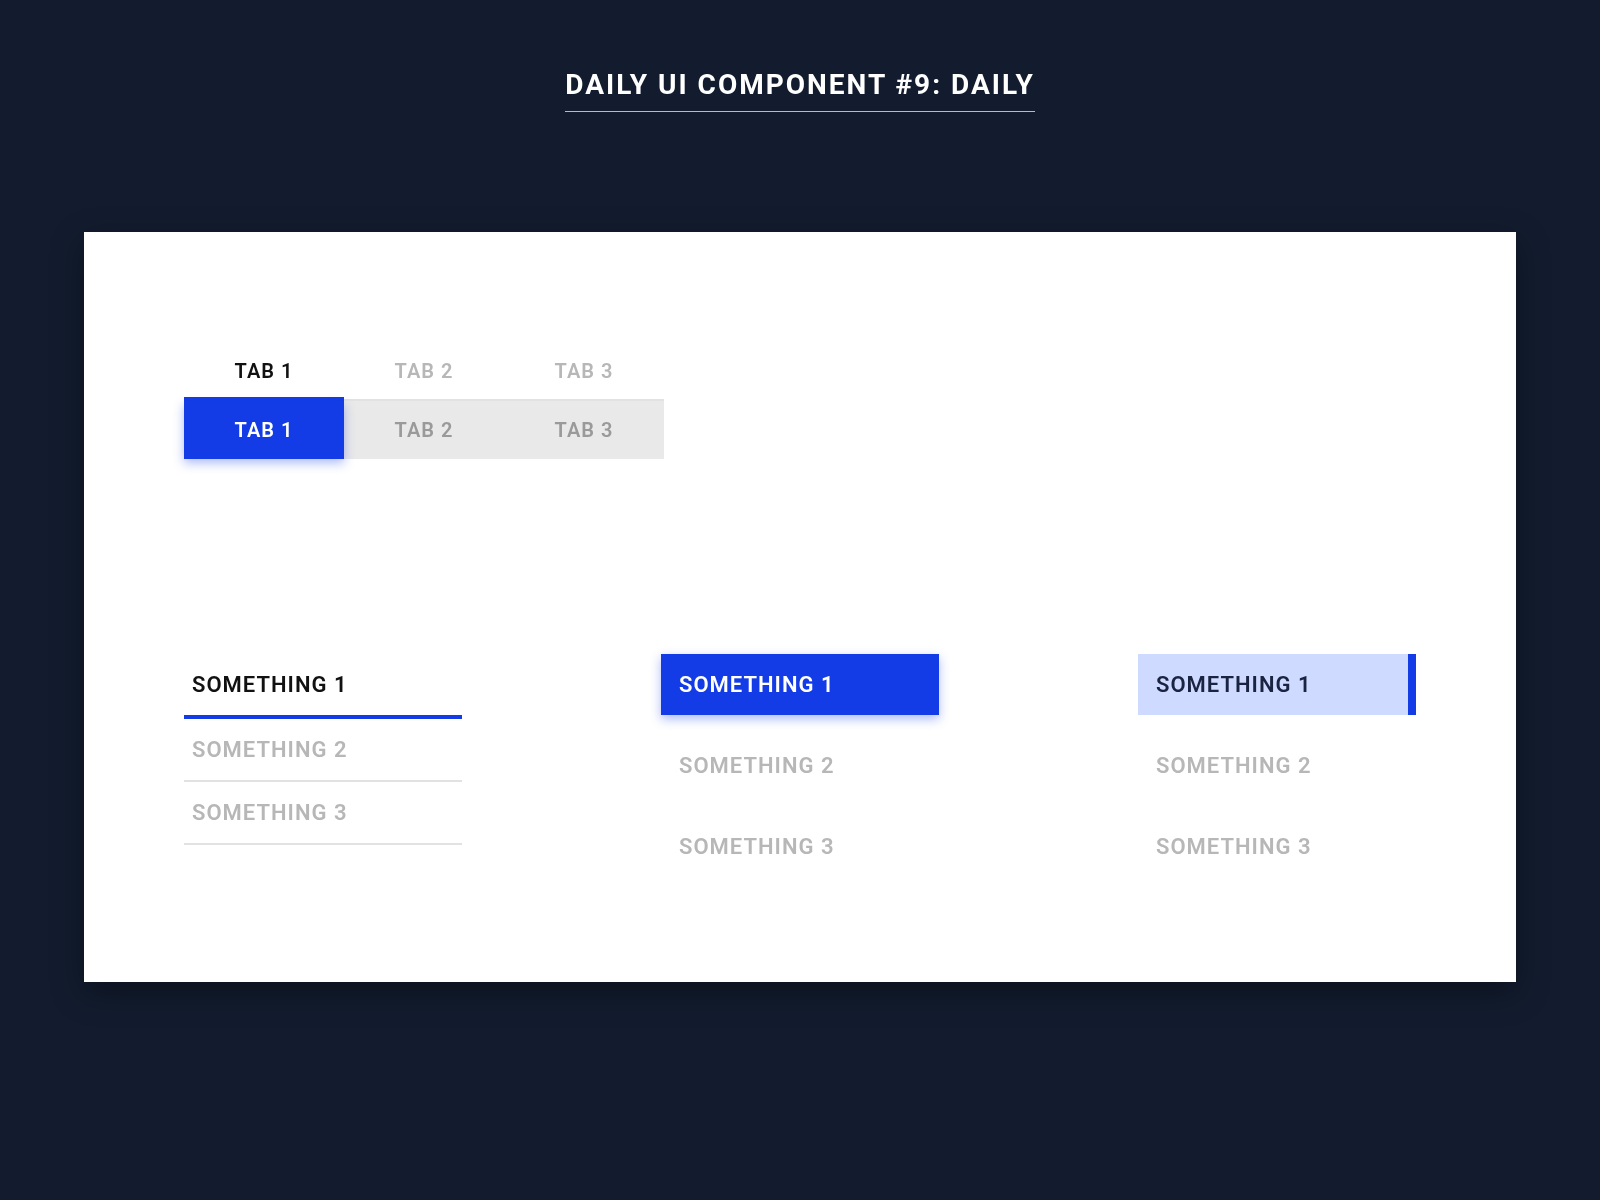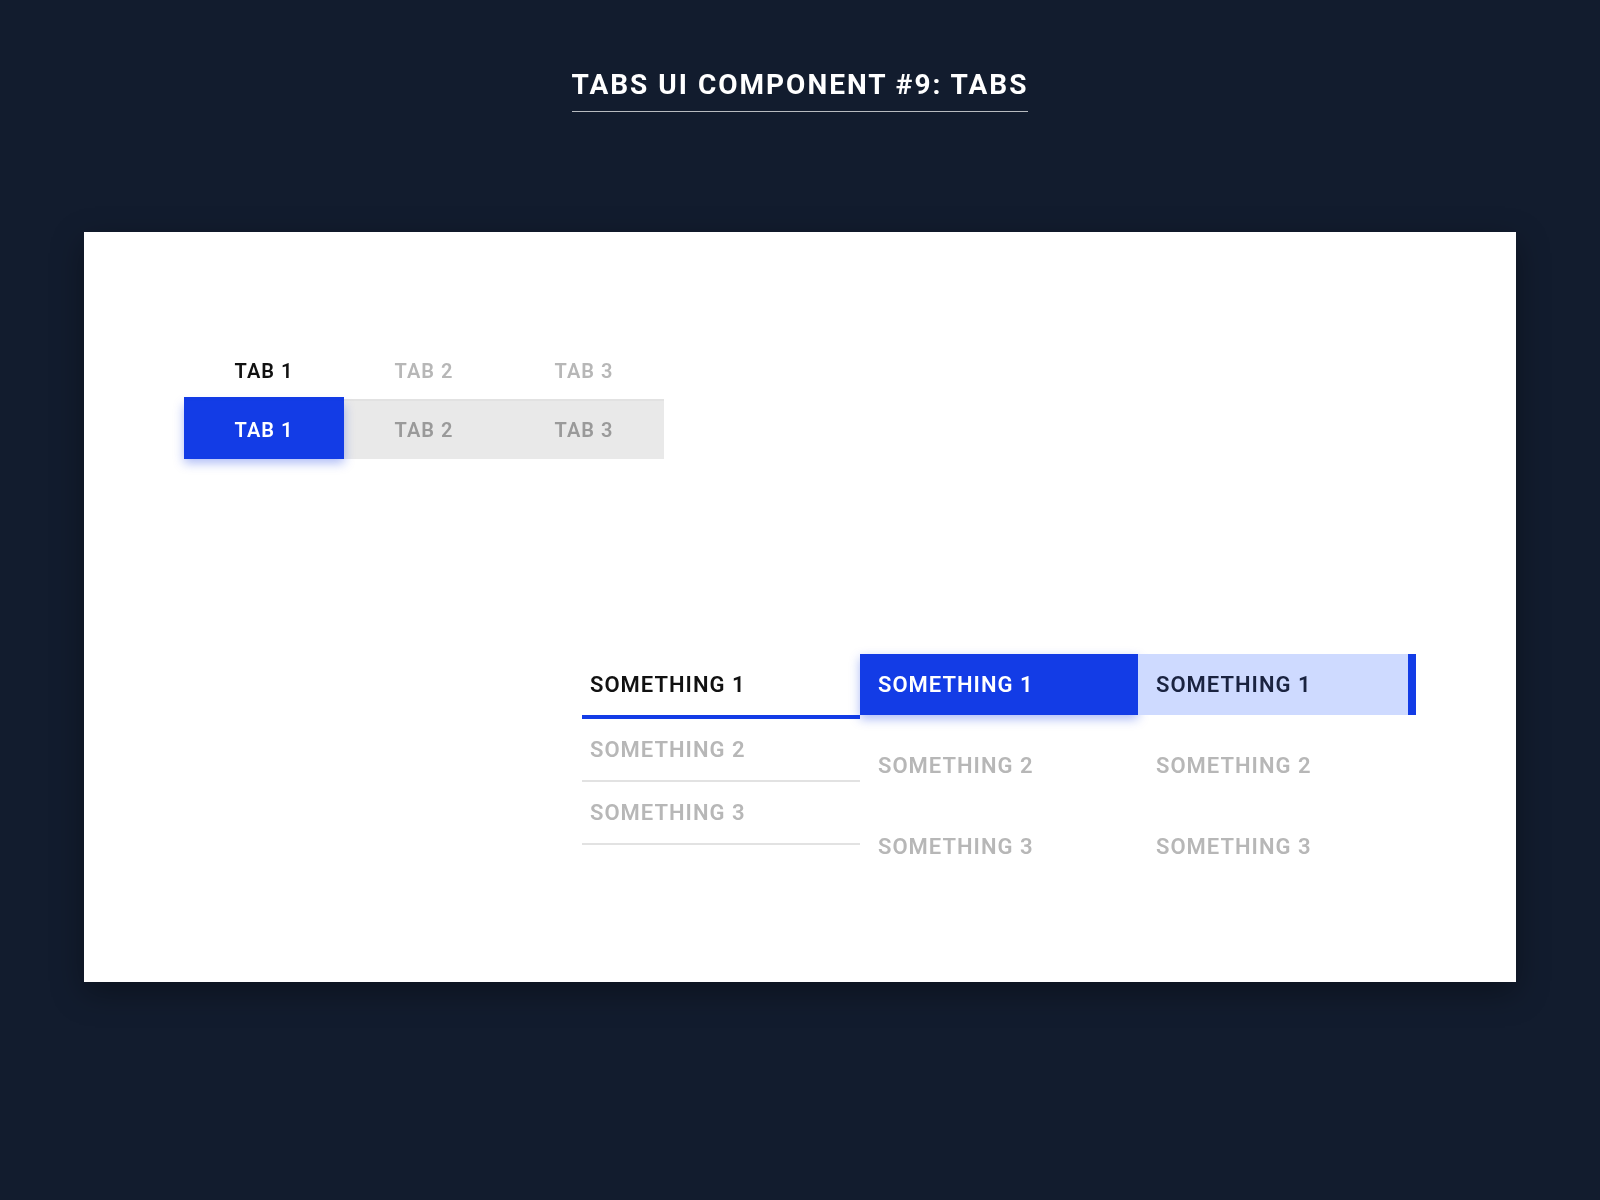--- a/index.html
+++ b/index.html
@@ -83,21 +83,21 @@
     background: #133ce6;
     color: #ffffff;
     box-shadow: 0 4px 10px rgba(19,60,230,0.35);
     position: relative;
     z-index: 1;
   }
 
   
   .row-bottom {
     display: flex;
-    justify-content: flex-end;
+    justify-content: space-between;
     margin-top: 195px;
   }
 
   .vtabs { width: 278px; }
 
   
   .vtabs.v1 .vtab {
     font-size: 22px;
     font-weight: 600;
     letter-spacing: 1px;
@@ -148,21 +148,21 @@
     position: absolute;
     right: 0; top: 0; bottom: 0;
     width: 8px;
     background: #133ce6;
   }
 </style>
 </head>
 <body>
 
 <h1 class="page-title">
-  <span>TABS UI COMPONENT #9: TABS</span>
+  <span>DAILY UI COMPONENT #9: DAILY</span>
 </h1>
 
 <div class="card">
 
   <div class="row-top">
 
     <div class="htabs-underline">
       <div class="htab active">TAB 1</div>
       <div class="htab">TAB 2</div>
       <div class="htab">TAB 3</div>

